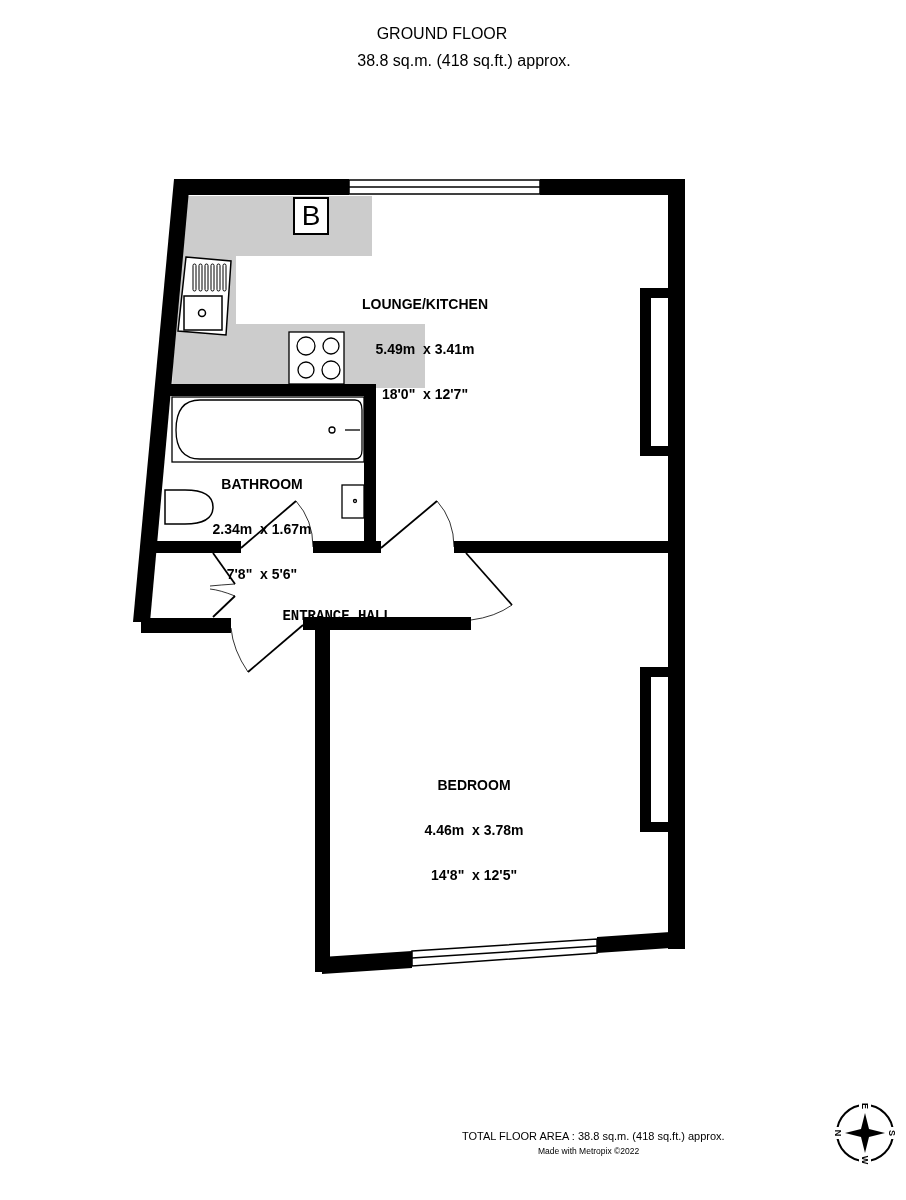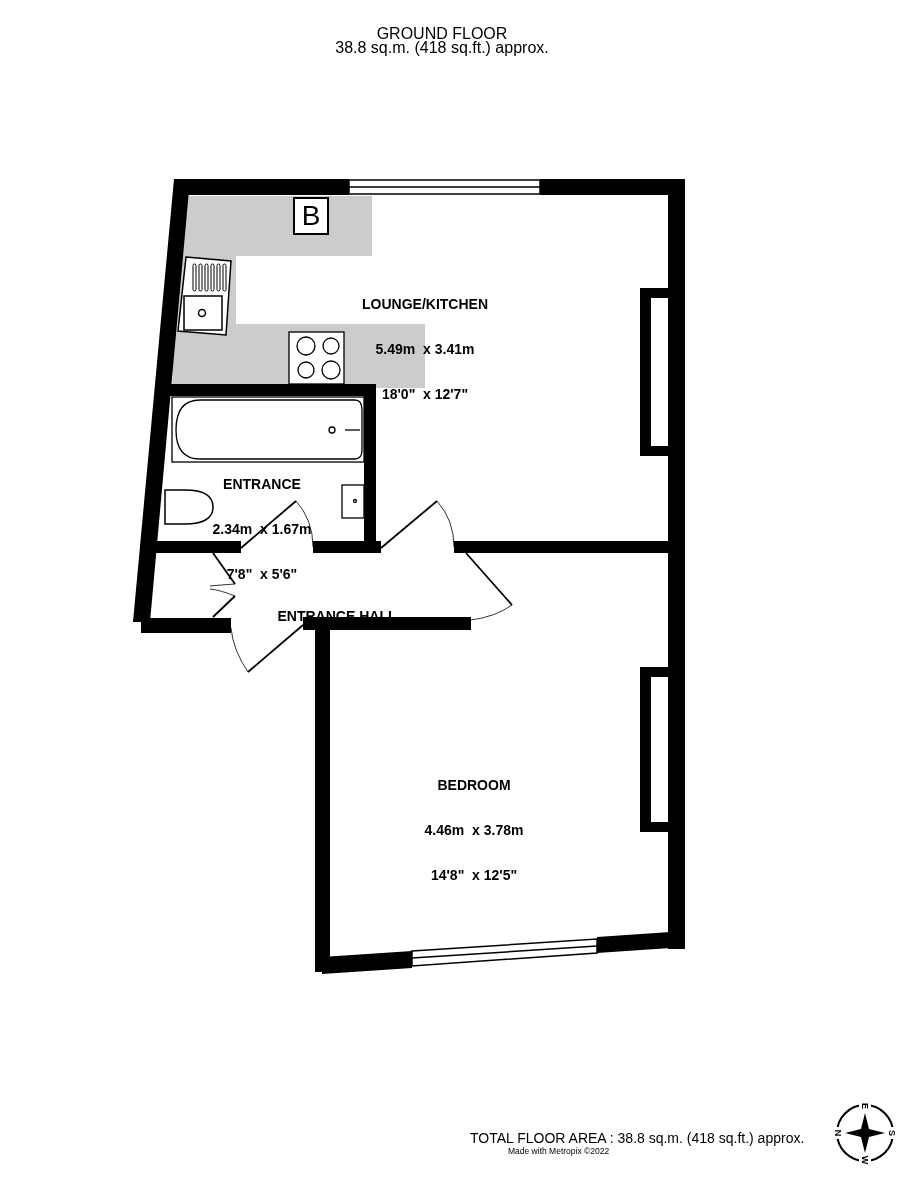--- a/index.html
+++ b/index.html
@@ -1,28 +1,28 @@
 <!DOCTYPE html>
 <html><head>
 <meta charset="utf-8">
 <style>
   html, body { margin:0; padding:0; background:#ffffff; }
   body { width:906px; height:1200px; position:relative; overflow:hidden; font-family:"Liberation Sans", sans-serif; color:#000; }
   .hdr { position:absolute; left:0; width:884px; text-align:center; font-size:16px; line-height:18px; }
   #plan { position:absolute; left:0; top:0; }
   .room-label { position:absolute; text-align:center; font-weight:bold; font-size:14px; line-height:15px; white-space:pre; transform:translateX(-50%); }
-  .footer1 { position:absolute; left:462px; top:1130px; font-size:14px;margin-left:8px; }
-  .footer2 { position:absolute; left:508px; top:1146px; font-size:8.5px; }
+  .footer1 { position:absolute; left:462px; top:1130px; font-size:11px; }
+  .footer2 { position:absolute; left:538px; top:1146px; font-size:8.5px; }
   .boiler { position:absolute; left:293px; top:197px; width:36px; height:38px; border:2px solid #000; background:#fff; box-sizing:border-box; font-size:28px; line-height:34px; text-align:center; }
 </style>
 </head>
 <body>
 
 <div class="hdr" style="top:25px;">GROUND FLOOR</div>
-<div class="hdr" style="top:39px;">38.8 sq.m. (418 sq.ft.) approx.</div>
+<div class="hdr" style="top:52px;margin-left:22px;">38.8 sq.m. (418 sq.ft.) approx.</div>
 
 <svg id="plan" width="906" height="1200" viewBox="0 0 906 1200">
 
   <g fill="#cccccc">
     <polygon points="188,196 372,196 372,256 236,256 236,324 425,324 425,388 172,388 180,196"></polygon>
   </g>
 
   <g fill="#000">
 
     <rect x="174" y="179" width="175" height="16"></rect>
@@ -137,26 +137,26 @@
 
 <div class="boiler">B</div>
 
 <div class="room-label" style="left:425px; top:267px;">
   <div>LOUNGE/KITCHEN</div>
   <div>5.49m  x 3.41m</div>
   <div>18'0"  x 12'7"</div>
 </div>
 
 <div class="room-label" style="left:262px; top:447px;">
-  <div>ENTRANCE</div>
+  <div>BATHROOM</div>
   <div>2.34m  x 1.67m</div>
   <div>7'8"  x 5'6"</div>
 </div>
 
-<div class="room-label" style="left:337px; top:579px;">
+<div class="room-label" style="left:337px; top:579px;font-family:Liberation Mono, monospace;">
   <div>ENTRANCE HALL</div>
 </div>
 
 <div class="room-label" style="left:474px; top:748px;">
   <div>BEDROOM</div>
   <div>4.46m  x 3.78m</div>
   <div>14'8"  x 12'5"</div>
 </div>
 
 <div class="footer1">TOTAL FLOOR AREA : 38.8 sq.m. (418 sq.ft.) approx.</div>

